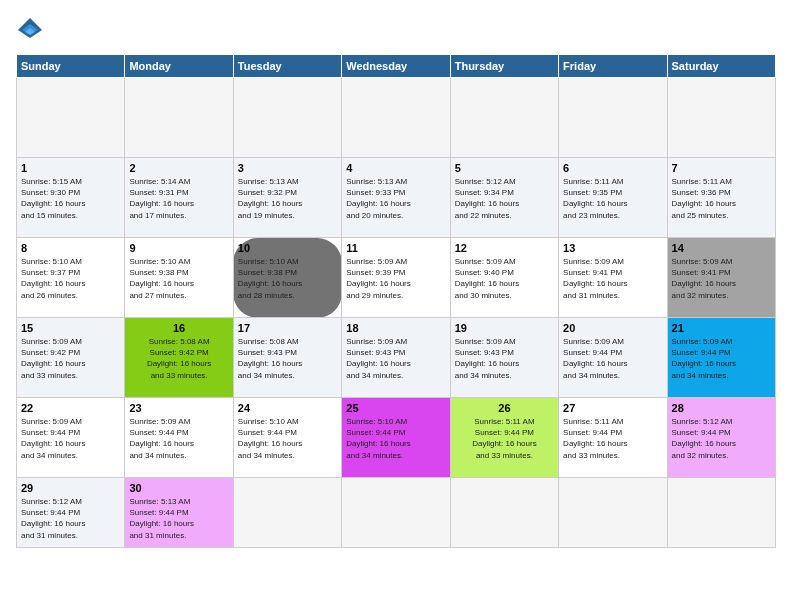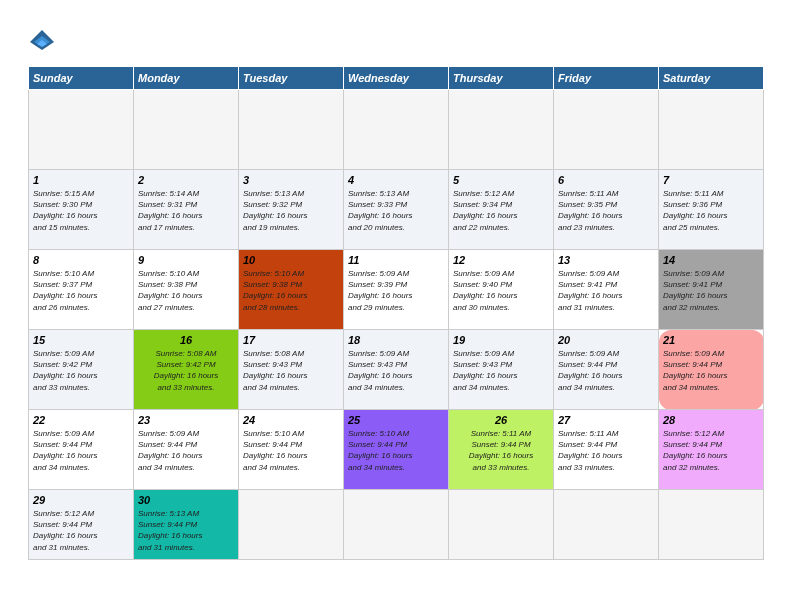--- a/index.html
+++ b/index.html
@@ -6,24 +6,23 @@
     body {
       font-family: Arial, sans-serif;
       background: #fff;
       width: 792px;
       height: 612px;
       overflow: hidden;
     }
     .page {
       width: 792px;
       height: 463px;
-      padding: 28px;
+      padding: 16px;
       display: flex;
       flex-direction: column;
-      font-style: italic;
     }
     .header {
       display: flex;
       justify-content: space-between;
       align-items: flex-start;
       margin-bottom: 10px;
     }
     .logo {
       display: flex;
       align-items: center;
@@ -171,21 +170,21 @@
         </tr>
         <tr>
           <td style="background: rgb(255, 255, 255);">
             <span class="day-num">8</span>
             <div class="day-info">Sunrise: 5:10 AM<br>Sunset: 9:37 PM<br>Daylight: 16 hours<br>and 26 minutes.</div>
           </td>
           <td style="background: rgb(255, 255, 255);">
             <span class="day-num">9</span>
             <div class="day-info">Sunrise: 5:10 AM<br>Sunset: 9:38 PM<br>Daylight: 16 hours<br>and 27 minutes.</div>
           </td>
-          <td style="background: #c2410c;">
+          <td style="background: #737373; border-radius: 25px;">
             <span class="day-num">10</span>
             <div class="day-info">Sunrise: 5:10 AM<br>Sunset: 9:38 PM<br>Daylight: 16 hours<br>and 28 minutes.</div>
           </td>
           <td style="background: rgb(255, 255, 255);">
             <span class="day-num">11</span>
             <div class="day-info">Sunrise: 5:09 AM<br>Sunset: 9:39 PM<br>Daylight: 16 hours<br>and 29 minutes.</div>
           </td>
           <td style="background: rgb(255, 255, 255);">
             <span class="day-num">12</span>
             <div class="day-info">Sunrise: 5:09 AM<br>Sunset: 9:40 PM<br>Daylight: 16 hours<br>and 30 minutes.</div>
@@ -217,39 +216,39 @@
             <div class="day-info">Sunrise: 5:09 AM<br>Sunset: 9:43 PM<br>Daylight: 16 hours<br>and 34 minutes.</div>
           </td>
           <td style="background: rgb(240, 244, 248); margin-top: 17px;">
             <span class="day-num">19</span>
             <div class="day-info">Sunrise: 5:09 AM<br>Sunset: 9:43 PM<br>Daylight: 16 hours<br>and 34 minutes.</div>
           </td>
           <td style="background: rgb(240, 244, 248);">
             <span class="day-num">20</span>
             <div class="day-info">Sunrise: 5:09 AM<br>Sunset: 9:44 PM<br>Daylight: 16 hours<br>and 34 minutes.</div>
           </td>
-          <td style="background: #fca5a5; border-radius: 12px;">
+          <td style="background: #0ea5e9;">
             <span class="day-num">21</span>
             <div class="day-info">Sunrise: 5:09 AM<br>Sunset: 9:44 PM<br>Daylight: 16 hours<br>and 34 minutes.</div>
           </td>
         </tr>
         <tr>
           <td style="background: rgb(255, 255, 255); margin-left: 12px;">
             <span class="day-num">22</span>
             <div class="day-info">Sunrise: 5:09 AM<br>Sunset: 9:44 PM<br>Daylight: 16 hours<br>and 34 minutes.</div>
           </td>
           <td style="background: rgb(255, 255, 255);">
             <span class="day-num">23</span>
             <div class="day-info">Sunrise: 5:09 AM<br>Sunset: 9:44 PM<br>Daylight: 16 hours<br>and 34 minutes.</div>
           </td>
           <td style="background: rgb(255, 255, 255);">
             <span class="day-num">24</span>
             <div class="day-info">Sunrise: 5:10 AM<br>Sunset: 9:44 PM<br>Daylight: 16 hours<br>and 34 minutes.</div>
           </td>
-          <td style="background: #8b5cf6;">
+          <td style="background: #d946ef;">
             <span class="day-num">25</span>
             <div class="day-info">Sunrise: 5:10 AM<br>Sunset: 9:44 PM<br>Daylight: 16 hours<br>and 34 minutes.</div>
           </td>
           <td style="background: #bef264; text-align: center;">
             <span class="day-num">26</span>
             <div class="day-info">Sunrise: 5:11 AM<br>Sunset: 9:44 PM<br>Daylight: 16 hours<br>and 33 minutes.</div>
           </td>
           <td style="background: rgb(255, 255, 255);">
             <span class="day-num">27</span>
             <div class="day-info">Sunrise: 5:11 AM<br>Sunset: 9:44 PM<br>Daylight: 16 hours<br>and 33 minutes.</div>
@@ -257,21 +256,21 @@
           <td style="background: #f0abfc; margin-top: 8px;">
             <span class="day-num">28</span>
             <div class="day-info">Sunrise: 5:12 AM<br>Sunset: 9:44 PM<br>Daylight: 16 hours<br>and 32 minutes.</div>
           </td>
         </tr>
         <tr>
           <td style="background: rgb(240, 244, 248);">
             <span class="day-num">29</span>
             <div class="day-info">Sunrise: 5:12 AM<br>Sunset: 9:44 PM<br>Daylight: 16 hours<br>and 31 minutes.</div>
           </td>
-          <td style="background: #14b8a6;">
+          <td style="background: #f0abfc;">
             <span class="day-num">30</span>
             <div class="day-info">Sunrise: 5:13 AM<br>Sunset: 9:44 PM<br>Daylight: 16 hours<br>and 31 minutes.</div>
           </td>
           <td class="empty-cell"></td>
           <td class="empty-cell"></td>
           <td class="empty-cell"></td>
           <td class="empty-cell"></td>
           <td class="empty-cell"></td>
         </tr>
       </tbody>

